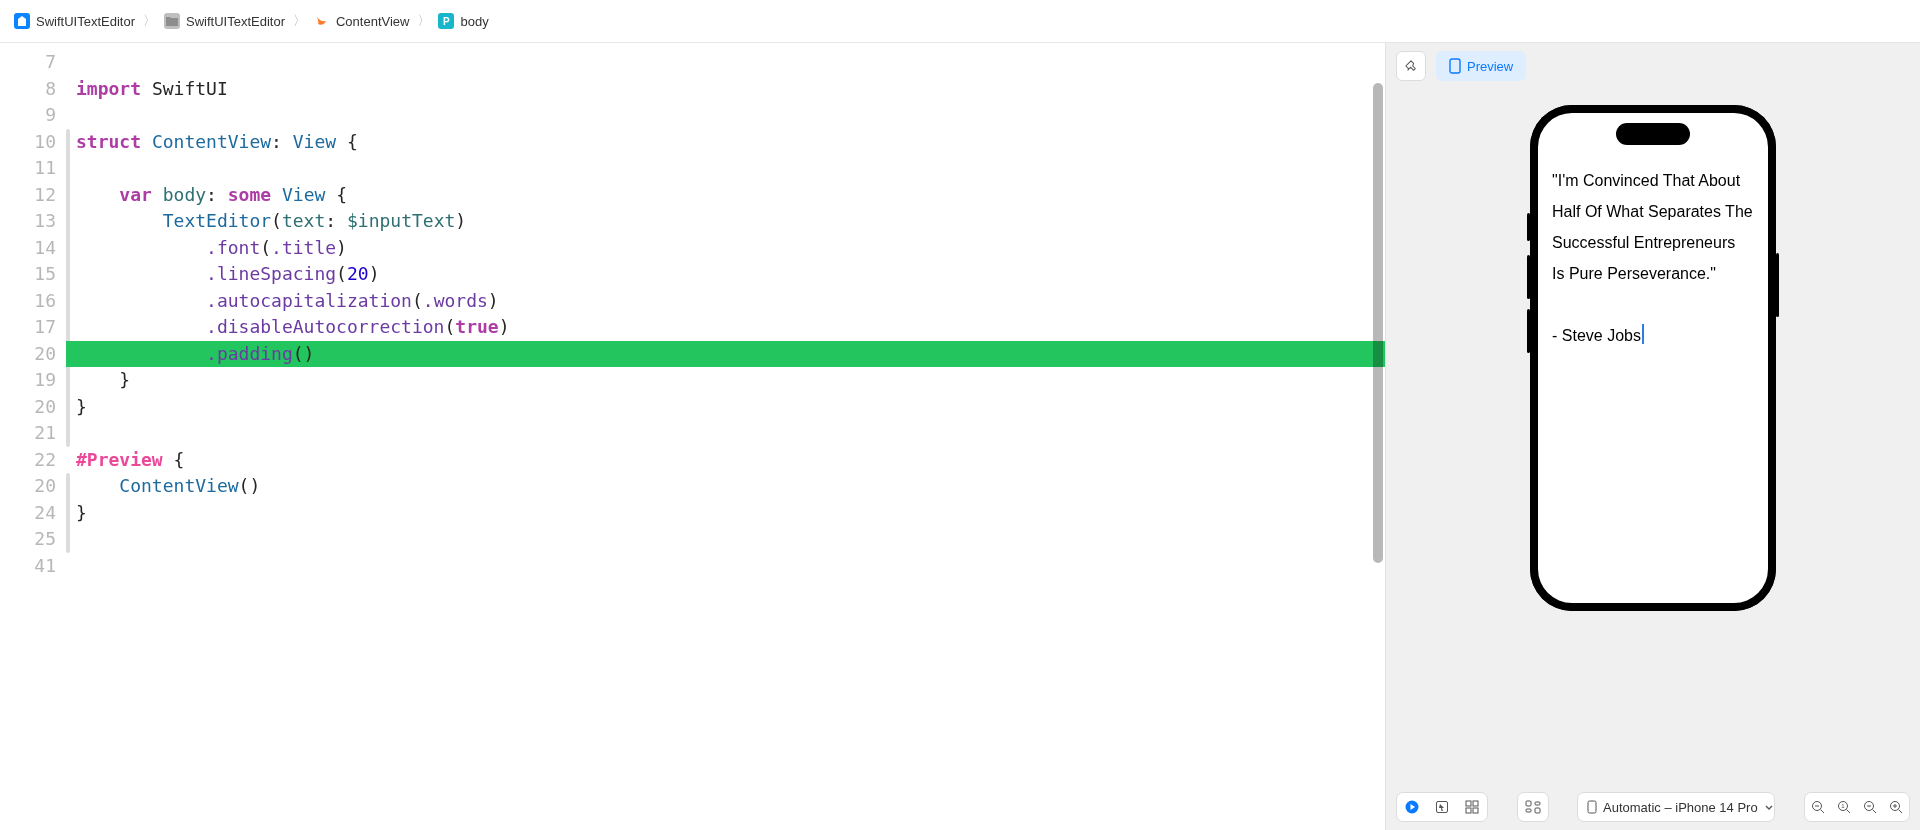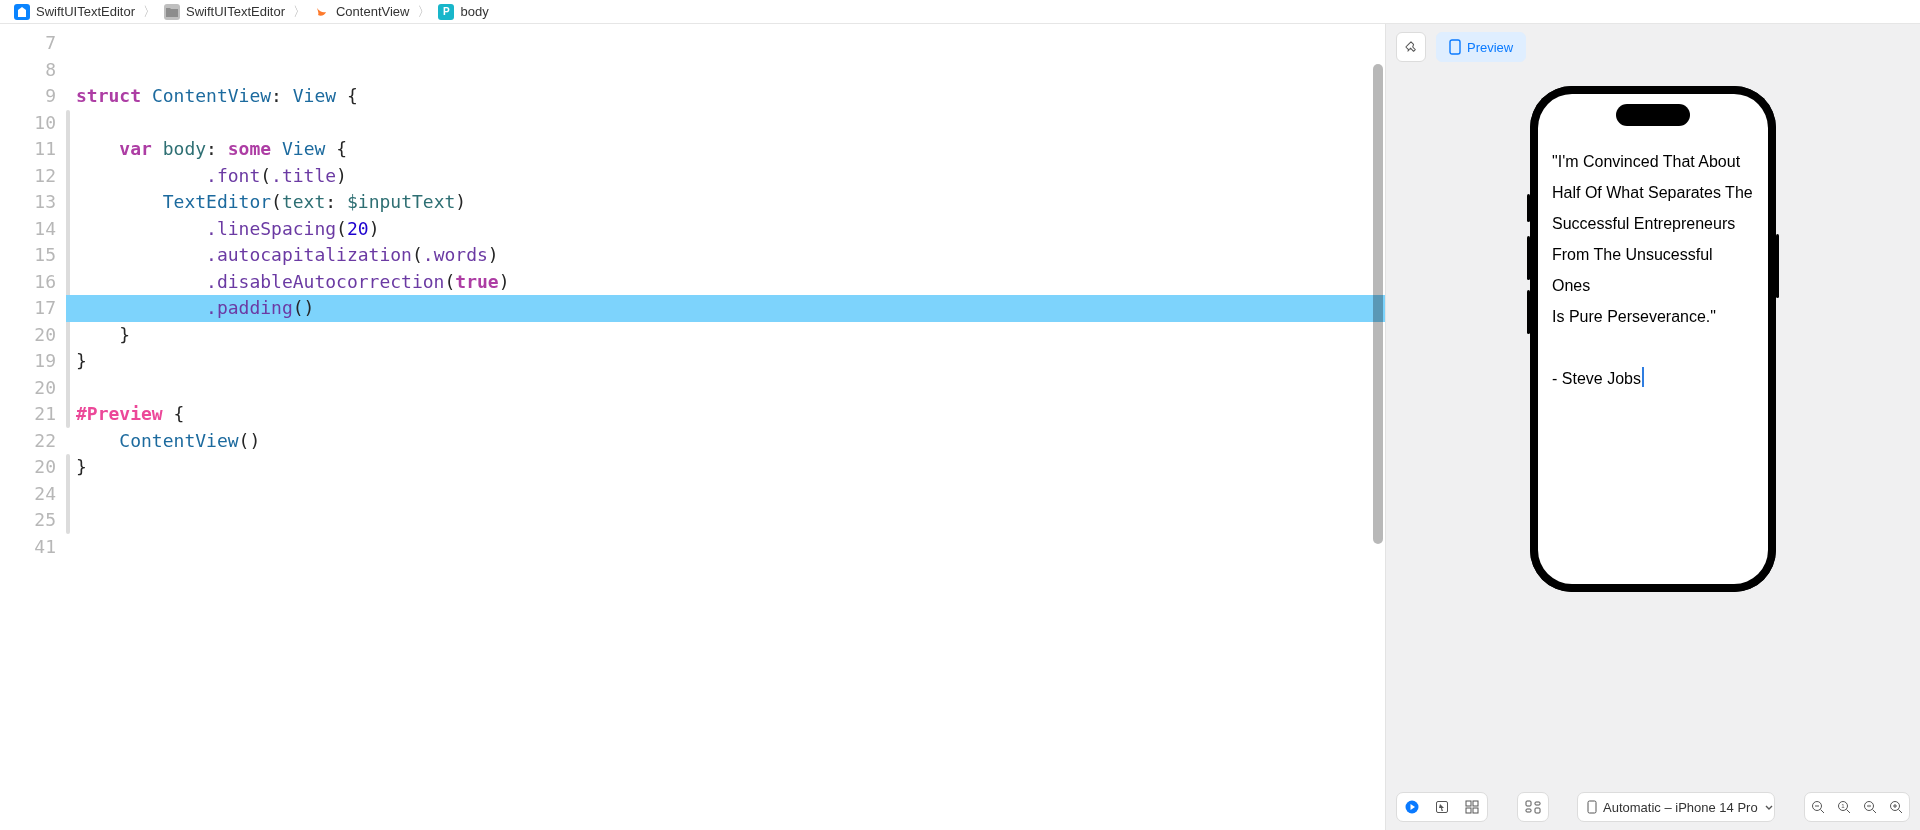--- a/index.html
+++ b/index.html
@@ -1,35 +1,35 @@
 <!DOCTYPE html>
 <html><head>
 <meta charset="utf-8">
 <style>
   * { margin:0; padding:0; box-sizing:border-box; }
   html,body { width:100%; height:100%; font-family:-apple-system,BlinkMacSystemFont,"SF Pro Text","Helvetica Neue",Arial,sans-serif; font-size:13px; color:#333; background:#fff; }
   .root { display:flex; flex-direction:column; width:1920px; height:830px; }
   
-  .pathbar { display:flex; align-items:center; height:24px; padding:0 10px; border-bottom:1px solid #e6e6e6; font-size:13px; color:#333; }
+  .pathbar { display:flex; align-items:center; height:43px; padding:0 10px; border-bottom:1px solid #e6e6e6; font-size:13px; color:#333; }
   .pathbar .crumb { display:flex; align-items:center; gap:6px; padding:0 4px; cursor:default; }
   .pathbar .chevron { color:#b0b0b0; padding:0 4px; }
   .pathbar .icon { width:16px; height:16px; border-radius:3px; display:flex; align-items:center; justify-content:center; font-size:10px; color:#fff; font-weight:600; }
   .icon-proj { background:#0a84ff; }
   .icon-group { background:#bfbfbf; }
   .icon-swift { background:transparent; color:#fd7a2c; font-size:14px; }
   .icon-prop { background:#18b6ca; }
   
   .main { flex:1; display:flex; overflow:hidden; }
   
   .editor { flex:1; display:flex; position:relative; overflow:hidden; font-family:"SF Mono",ui-monospace,Menlo,Consolas,monospace; font-size:18px; }
   .gutter { width:66px; text-align:right; color:#b7b7b7; padding-top:6px; user-select:none; }
   .gutter .ln { height:26.5px; line-height:26.5px; padding-right:10px; }
   .code { flex:1; padding-top:6px; position:relative; }
   .code .line { height:26.5px; line-height:26.5px; white-space:pre; padding-left:10px; }
-  .line.highlight { background:#7dd3fc; }
+  .line.highlight { background:#22c55e; }
   .fold { position:absolute; left:66px; top:6px; width:4px; background:#dcdcdc; border-radius:2px; }
   
   .kw { color:#ad3da4; font-weight:600; }
   .type { color:#1c6a9e; }
   .id { color:#2e6f73; }
   .func { color:#6b3aa3; }
   .param { color:#2e6f73; }
   .str { color:#c41a16; }
   .num { color:#1c00cf; }
   .bool { color:#ad3da4; font-weight:600; }
@@ -129,26 +129,27 @@
           <div class="ln">24</div>
           <div class="ln">25</div>
           <div class="ln">41</div>
       </div>
 
       <div class="fold" style="top:calc(6px + 26.5px*3); height:calc(26.5px*12);"></div>
       <div class="fold" style="top:calc(6px + 26.5px*16); height:calc(26.5px*3);"></div>
 
       <div class="code">
 <div class="line"> </div>
+<div class="line"><span class="kw">import</span> <span class="txt">SwiftUI</span></div>
 <div class="line"> </div>
 <div class="line"><span class="kw">struct</span> <span class="type">ContentView</span><span class="txt">: </span><span class="type">View</span><span class="txt"> {</span></div>
 <div class="line"> </div>
 <div class="line"><span class="txt">    </span><span class="kw">var</span> <span class="id">body</span><span class="txt">: </span><span class="kw">some</span> <span class="type">View</span><span class="txt"> {</span></div>
+<div class="line"><span class="txt">        </span><span class="type">TextEditor</span><span class="txt">(</span><span class="param">text</span><span class="txt">: </span><span class="id">$inputText</span><span class="txt">)</span></div>
 <div class="line"><span class="txt">            </span><span class="func">.font</span><span class="txt">(</span><span class="func">.title</span><span class="txt">)</span></div>
-<div class="line"><span class="txt">        </span><span class="type">TextEditor</span><span class="txt">(</span><span class="param">text</span><span class="txt">: </span><span class="id">$inputText</span><span class="txt">)</span></div>
 <div class="line"><span class="txt">            </span><span class="func">.lineSpacing</span><span class="txt">(</span><span class="num">20</span><span class="txt">)</span></div>
 <div class="line"><span class="txt">            </span><span class="func">.autocapitalization</span><span class="txt">(</span><span class="func">.words</span><span class="txt">)</span></div>
 <div class="line"><span class="txt">            </span><span class="func">.disableAutocorrection</span><span class="txt">(</span><span class="bool">true</span><span class="txt">)</span></div>
 <div class="line highlight"><span class="txt">            </span><span class="func">.padding</span><span class="txt">()</span></div>
 <div class="line"><span class="txt">    }</span></div>
 <div class="line"><span class="txt">}</span></div>
 <div class="line"> </div>
 <div class="line"><span class="pre">#Preview</span><span class="txt"> {</span></div>
 <div class="line"><span class="txt">    </span><span class="type">ContentView</span><span class="txt">()</span></div>
 <div class="line"><span class="txt">}</span></div>
@@ -179,21 +180,20 @@
           <div class="side-btn sb-right"></div>
           <div class="side-btn sb-left1"></div>
           <div class="side-btn sb-left2"></div>
           <div class="side-btn sb-left3"></div>
           <div class="screen">
             <div class="island"></div>
             <div class="screen-content">
               <div>"I'm Convinced That About</div>
               <div>Half Of What Separates The</div>
               <div>Successful Entrepreneurs</div>
-              <div>From The Unsucessful Ones</div>
               <div>Is Pure Perseverance."</div>
               <div>&nbsp;</div>
               <div><span>- Steve Jobs</span><span class="cursor"></span></div>
             </div>
           </div>
         </div>
       </div>
 
       <div class="preview-bottom">
         <div class="seg">

